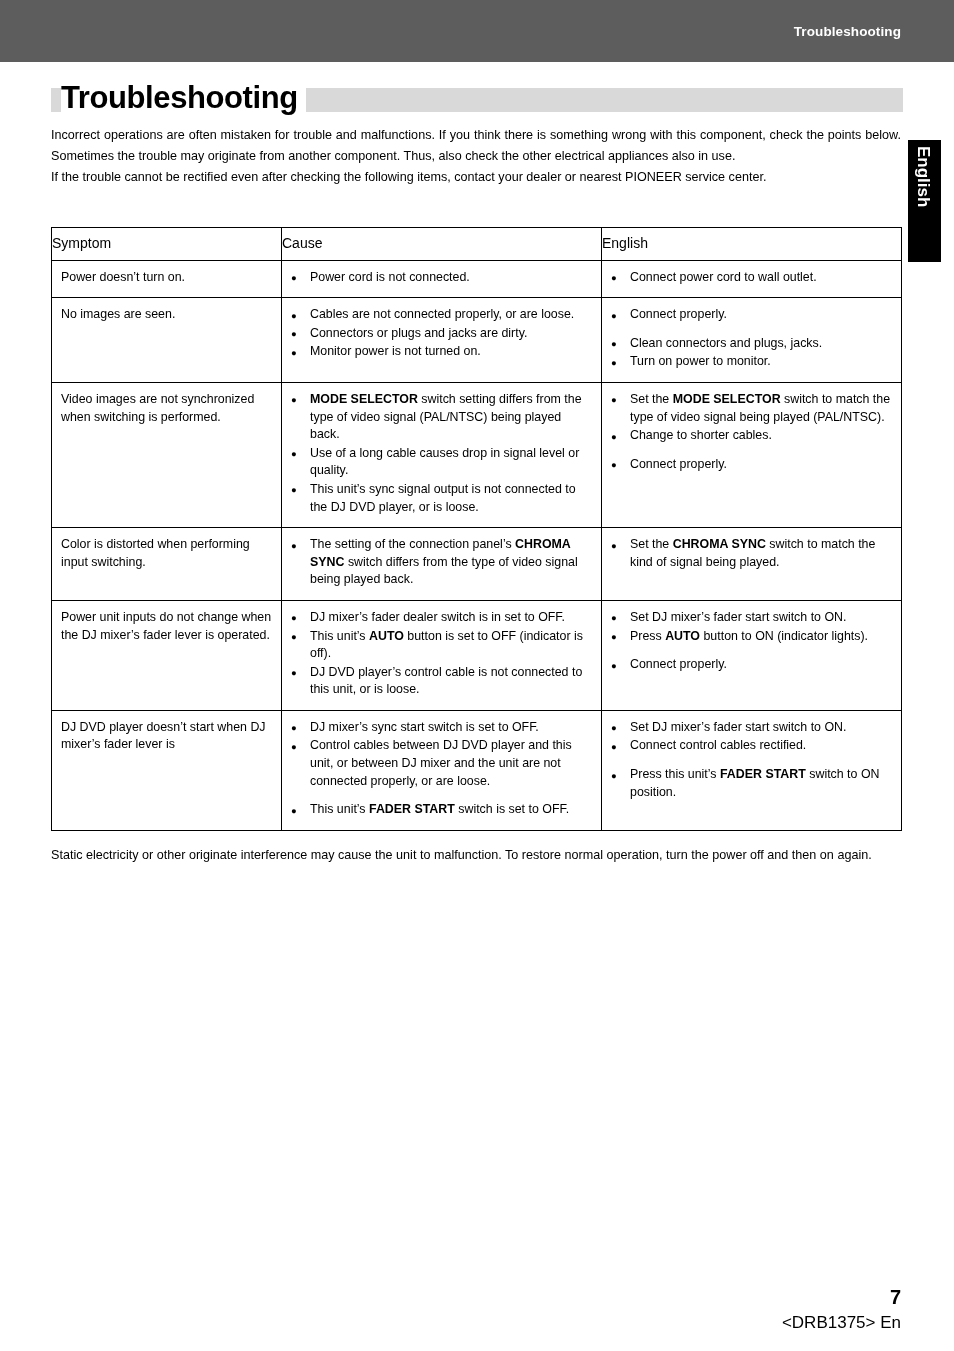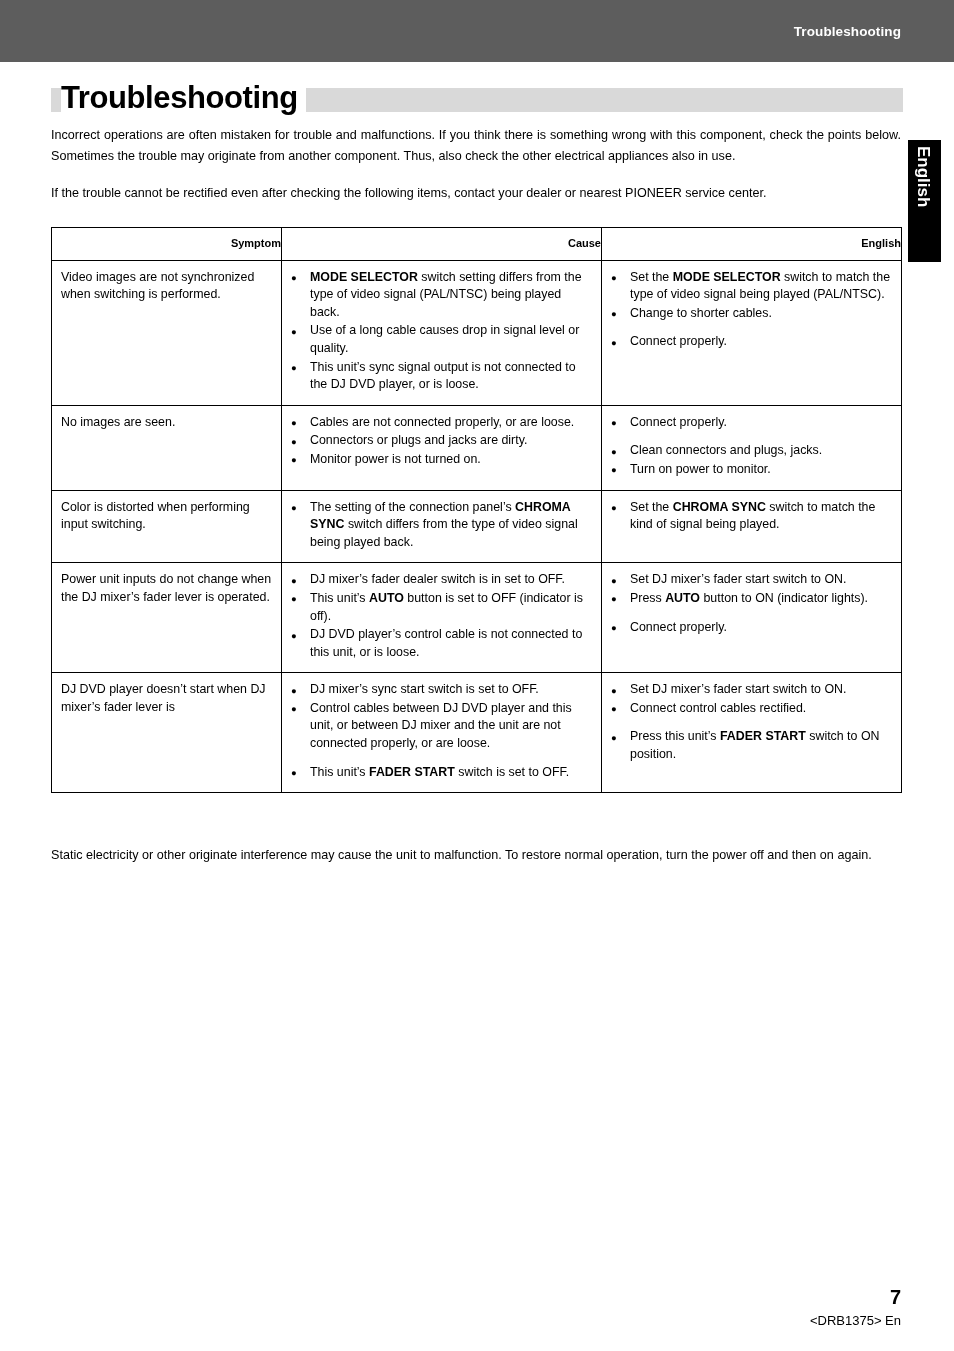--- a/index.html
+++ b/index.html
@@ -89,43 +89,43 @@
   .intro {
     position: absolute;
     left: 51px;
     top: 125px;
     width: 850px;
     font-size: 12.6px;
     line-height: 21px;
     text-align: justify;
   }
   .intro p { margin: 0; }
-  .intro p + p { margin-top: 16px; }
+  .intro p + p { margin-top: 0px; }
 
   
   table.trouble {
     position: absolute;
     left: 51px;
     top: 227px;
     width: 850px;
     border-collapse: collapse;
     table-layout: fixed;
   }
   table.trouble td, table.trouble th {
     border: 1px solid #000000;
     vertical-align: top;
     padding: 8px 9px 10px 9px;
     font-size: 12.4px;
     line-height: 17.6px;
   }
   table.trouble th {
-    text-align: right;
-    font-weight: bold;
+    text-align: left;
+    font-weight: normal;
     padding: 7px 0 7px 0;
-    font-size: 11px;
+    font-size: 14px;
   }
   col.c-symptom { width: 230px; }
   col.c-cause   { width: 320px; }
   col.c-remedy  { width: 300px; }
 
   ul.bul {
     list-style: none;
     margin: 0;
     padding: 0;
   }
@@ -162,21 +162,21 @@
     right: 53px;
     top: 1286px;
     font-size: 20px;
     font-weight: bold;
     text-align: right;
   }
   .page-code {
     position: absolute;
     right: 53px;
     top: 1313px;
-    font-size: 13px;
+    font-size: 17px;
     text-align: right;
   }
 </style>
 </head>
 <body>
 
 <div class="header-bar">
   <div class="header-title">Troubleshooting</div>
 </div>
 
@@ -202,54 +202,67 @@
   </colgroup>
   <thead>
     <tr>
       <th>Symptom</th>
       <th>Cause</th>
       <th>English</th>
     </tr>
   </thead>
   <tbody>
       <tr>
+        <td>Power doesn’t turn on.</td>
+        <td>
+          <ul class="bul">
+            <li>Power cord is not connected.</li>
+          </ul>
+        </td>
+        <td>
+          <ul class="bul">
+            <li>Connect power cord to wall outlet.</li>
+          </ul>
+        </td>
+      </tr>
+      <tr>
+        <td>No images are seen.</td>
+        <td>
+          <ul class="bul">
+            <li>Cables are not connected properly, or are loose.</li>
+            <li>Connectors or plugs and jacks are dirty.</li>
+            <li>Monitor power is not turned on.</li>
+          </ul>
+        </td>
+        <td>
+          <ul class="bul">
+            <li>Connect properly.</li>
+            <li class="gap">Clean connectors and plugs, jacks.</li>
+            <li>Turn on power to monitor.</li>
+          </ul>
+        </td>
+      </tr>
+      <tr>
         <td>Video images are not synchronized when switching is performed.</td>
         <td>
           <ul class="bul">
             <li><b>MODE SELECTOR</b> switch setting differs from the type of video signal (PAL/NTSC) being played back.</li>
             <li>Use of a long cable causes drop in signal level or quality.</li>
             <li>This unit’s sync signal output is not connected to the DJ DVD player, or is loose.</li>
           </ul>
         </td>
         <td>
           <ul class="bul">
             <li>Set the <b>MODE SELECTOR</b> switch to match the type of video signal being played (PAL/NTSC).</li>
             <li>Change to shorter cables.</li>
             <li class="gap">Connect properly.</li>
           </ul>
         </td>
       </tr>
       <tr>
-        <td>No images are seen.</td>
-        <td>
-          <ul class="bul">
-            <li>Cables are not connected properly, or are loose.</li>
-            <li>Connectors or plugs and jacks are dirty.</li>
-            <li>Monitor power is not turned on.</li>
-          </ul>
-        </td>
-        <td>
-          <ul class="bul">
-            <li>Connect properly.</li>
-            <li class="gap">Clean connectors and plugs, jacks.</li>
-            <li>Turn on power to monitor.</li>
-          </ul>
-        </td>
-      </tr>
-      <tr>
         <td>Color is distorted when performing input switching.</td>
         <td>
           <ul class="bul">
             <li>The setting of the connection panel’s <b>CHROMA SYNC</b> switch differs from the type of video signal being played back.</li>
           </ul>
         </td>
         <td>
           <ul class="bul">
             <li>Set the <b>CHROMA SYNC</b> switch to match the kind of signal being played.</li>
           </ul>

